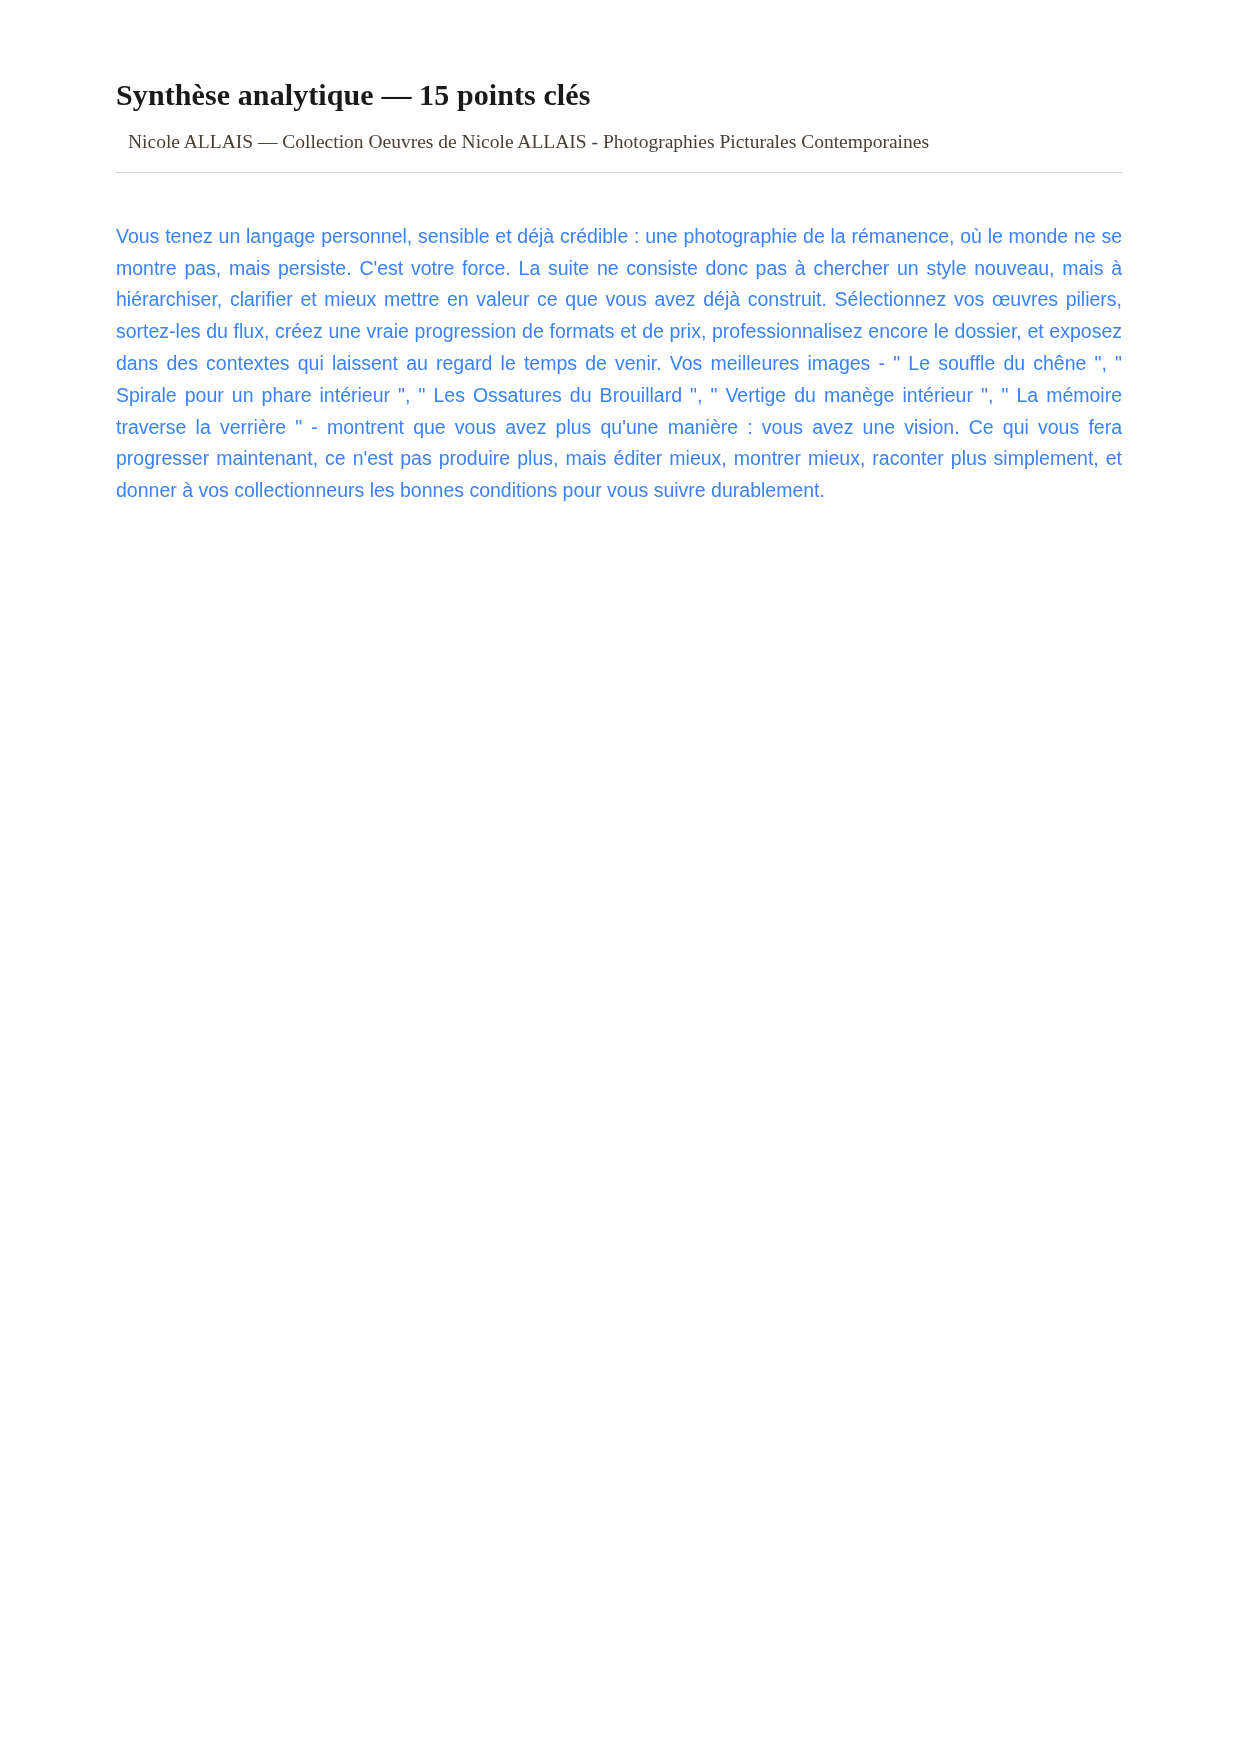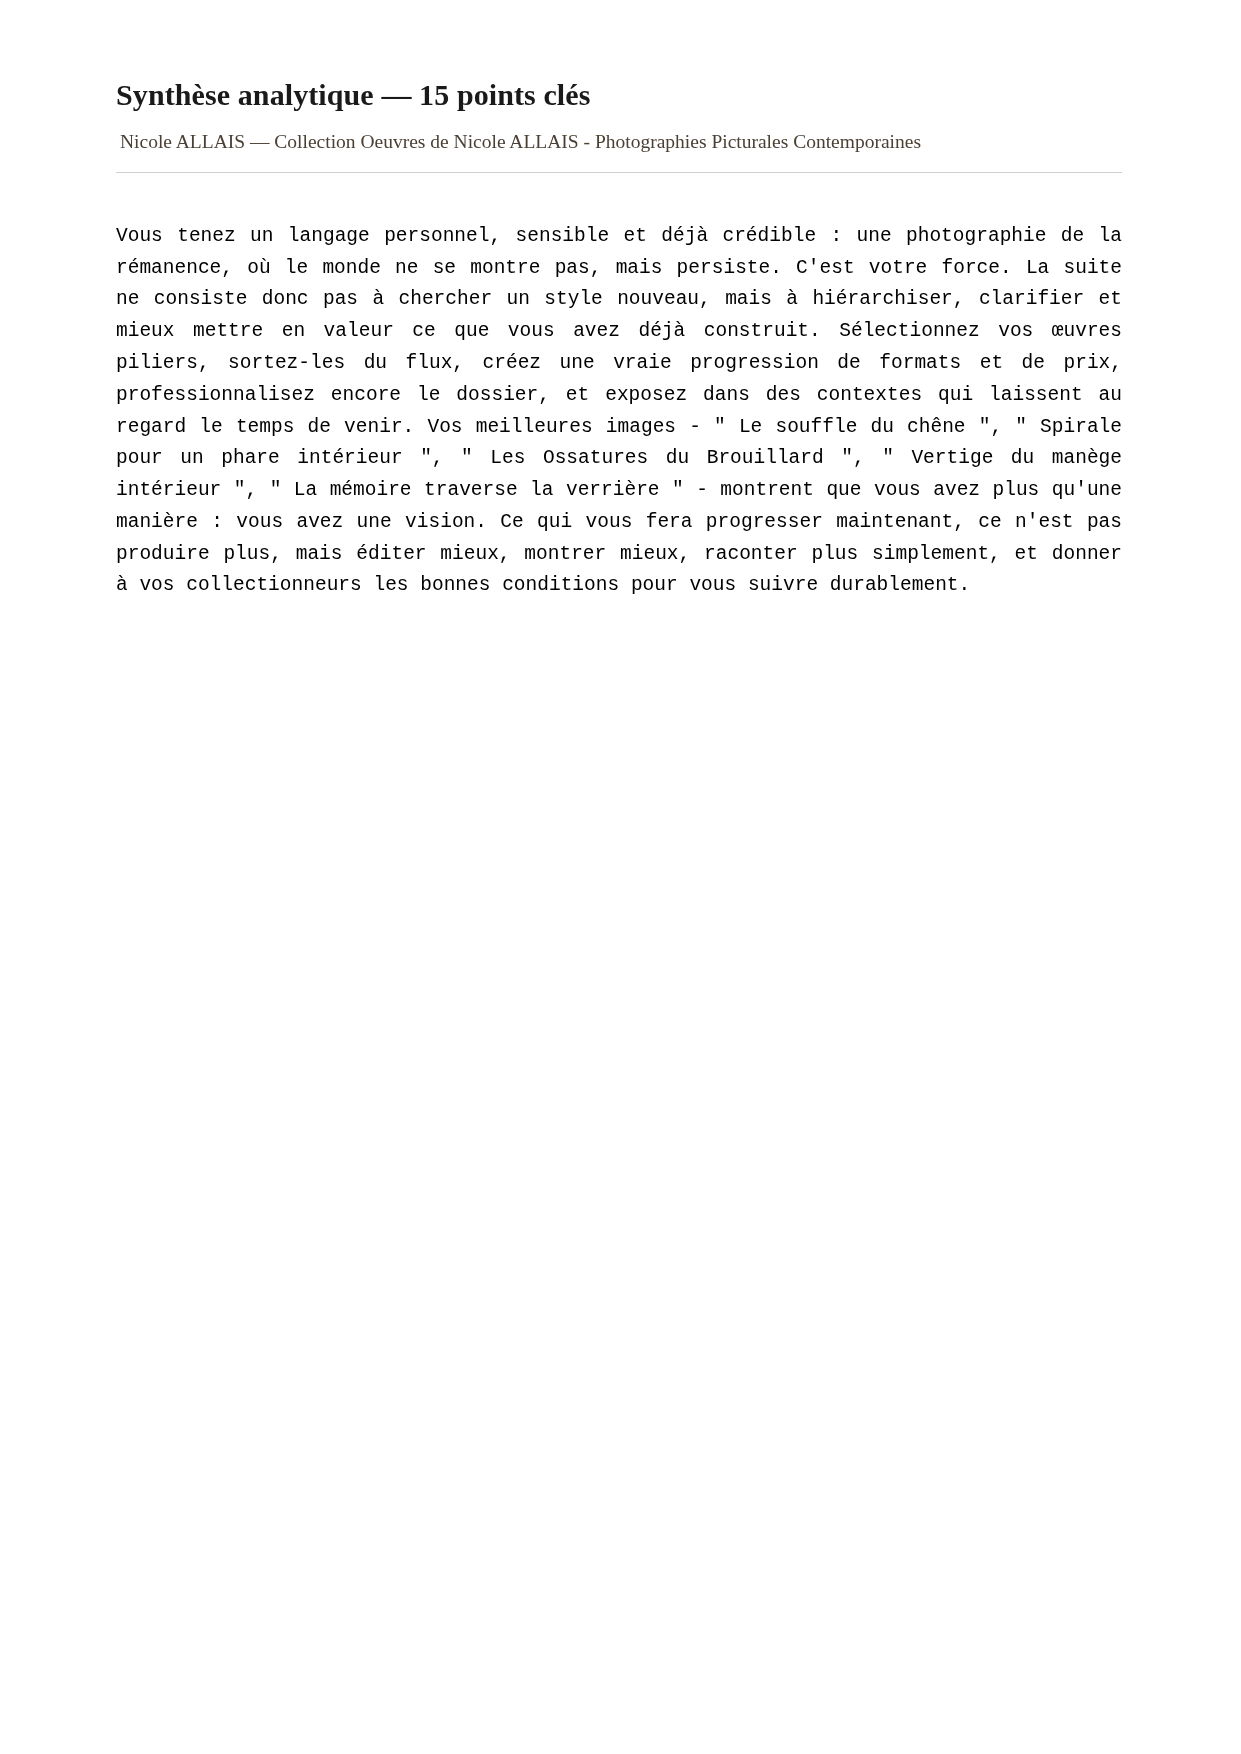--- a/index.html
+++ b/index.html
@@ -39,21 +39,21 @@
     line-height: 1.25;
     margin: 0;
     padding: 0;
   }
   .doc-subtitle {
     font-family: "Liberation Serif", "DejaVu Serif", serif;
     font-size: 19.5px;
     font-weight: normal;
     color: #4a3f33;
     line-height: 1.3;
-    margin: 4px;
+    margin: 12px;
     padding: 0;
     margin-top: 15px;
     white-space: nowrap;
   }
   .header-rule {
     border: none;
     border-top: 1px solid #cfcfcf;
     margin: 0;
     margin-top: 18px;
     width: 1006px;
@@ -65,23 +65,23 @@
   .section-heading {
     font-family: "Liberation Serif", "DejaVu Serif", serif;
     font-size: 20.5px;
     font-weight: bold;
     color: #96820c;
     margin: 0;
     padding: 0;
     line-height: 1.3;
   }
   .section-body {
-    font-family: Liberation Mono, monospace;
+    font-family: Liberation Sans, sans-serif;
     font-size: 19.5px;
-    color: #000000;
+    color: #3b82f6;
     text-align: justify;
     text-justify: inter-word;
     line-height: 1.63;
     margin: 0;
     padding: 0;
     margin-top: 13px;
     width: 1006px;
     hyphens: none;
   }
 </style>

